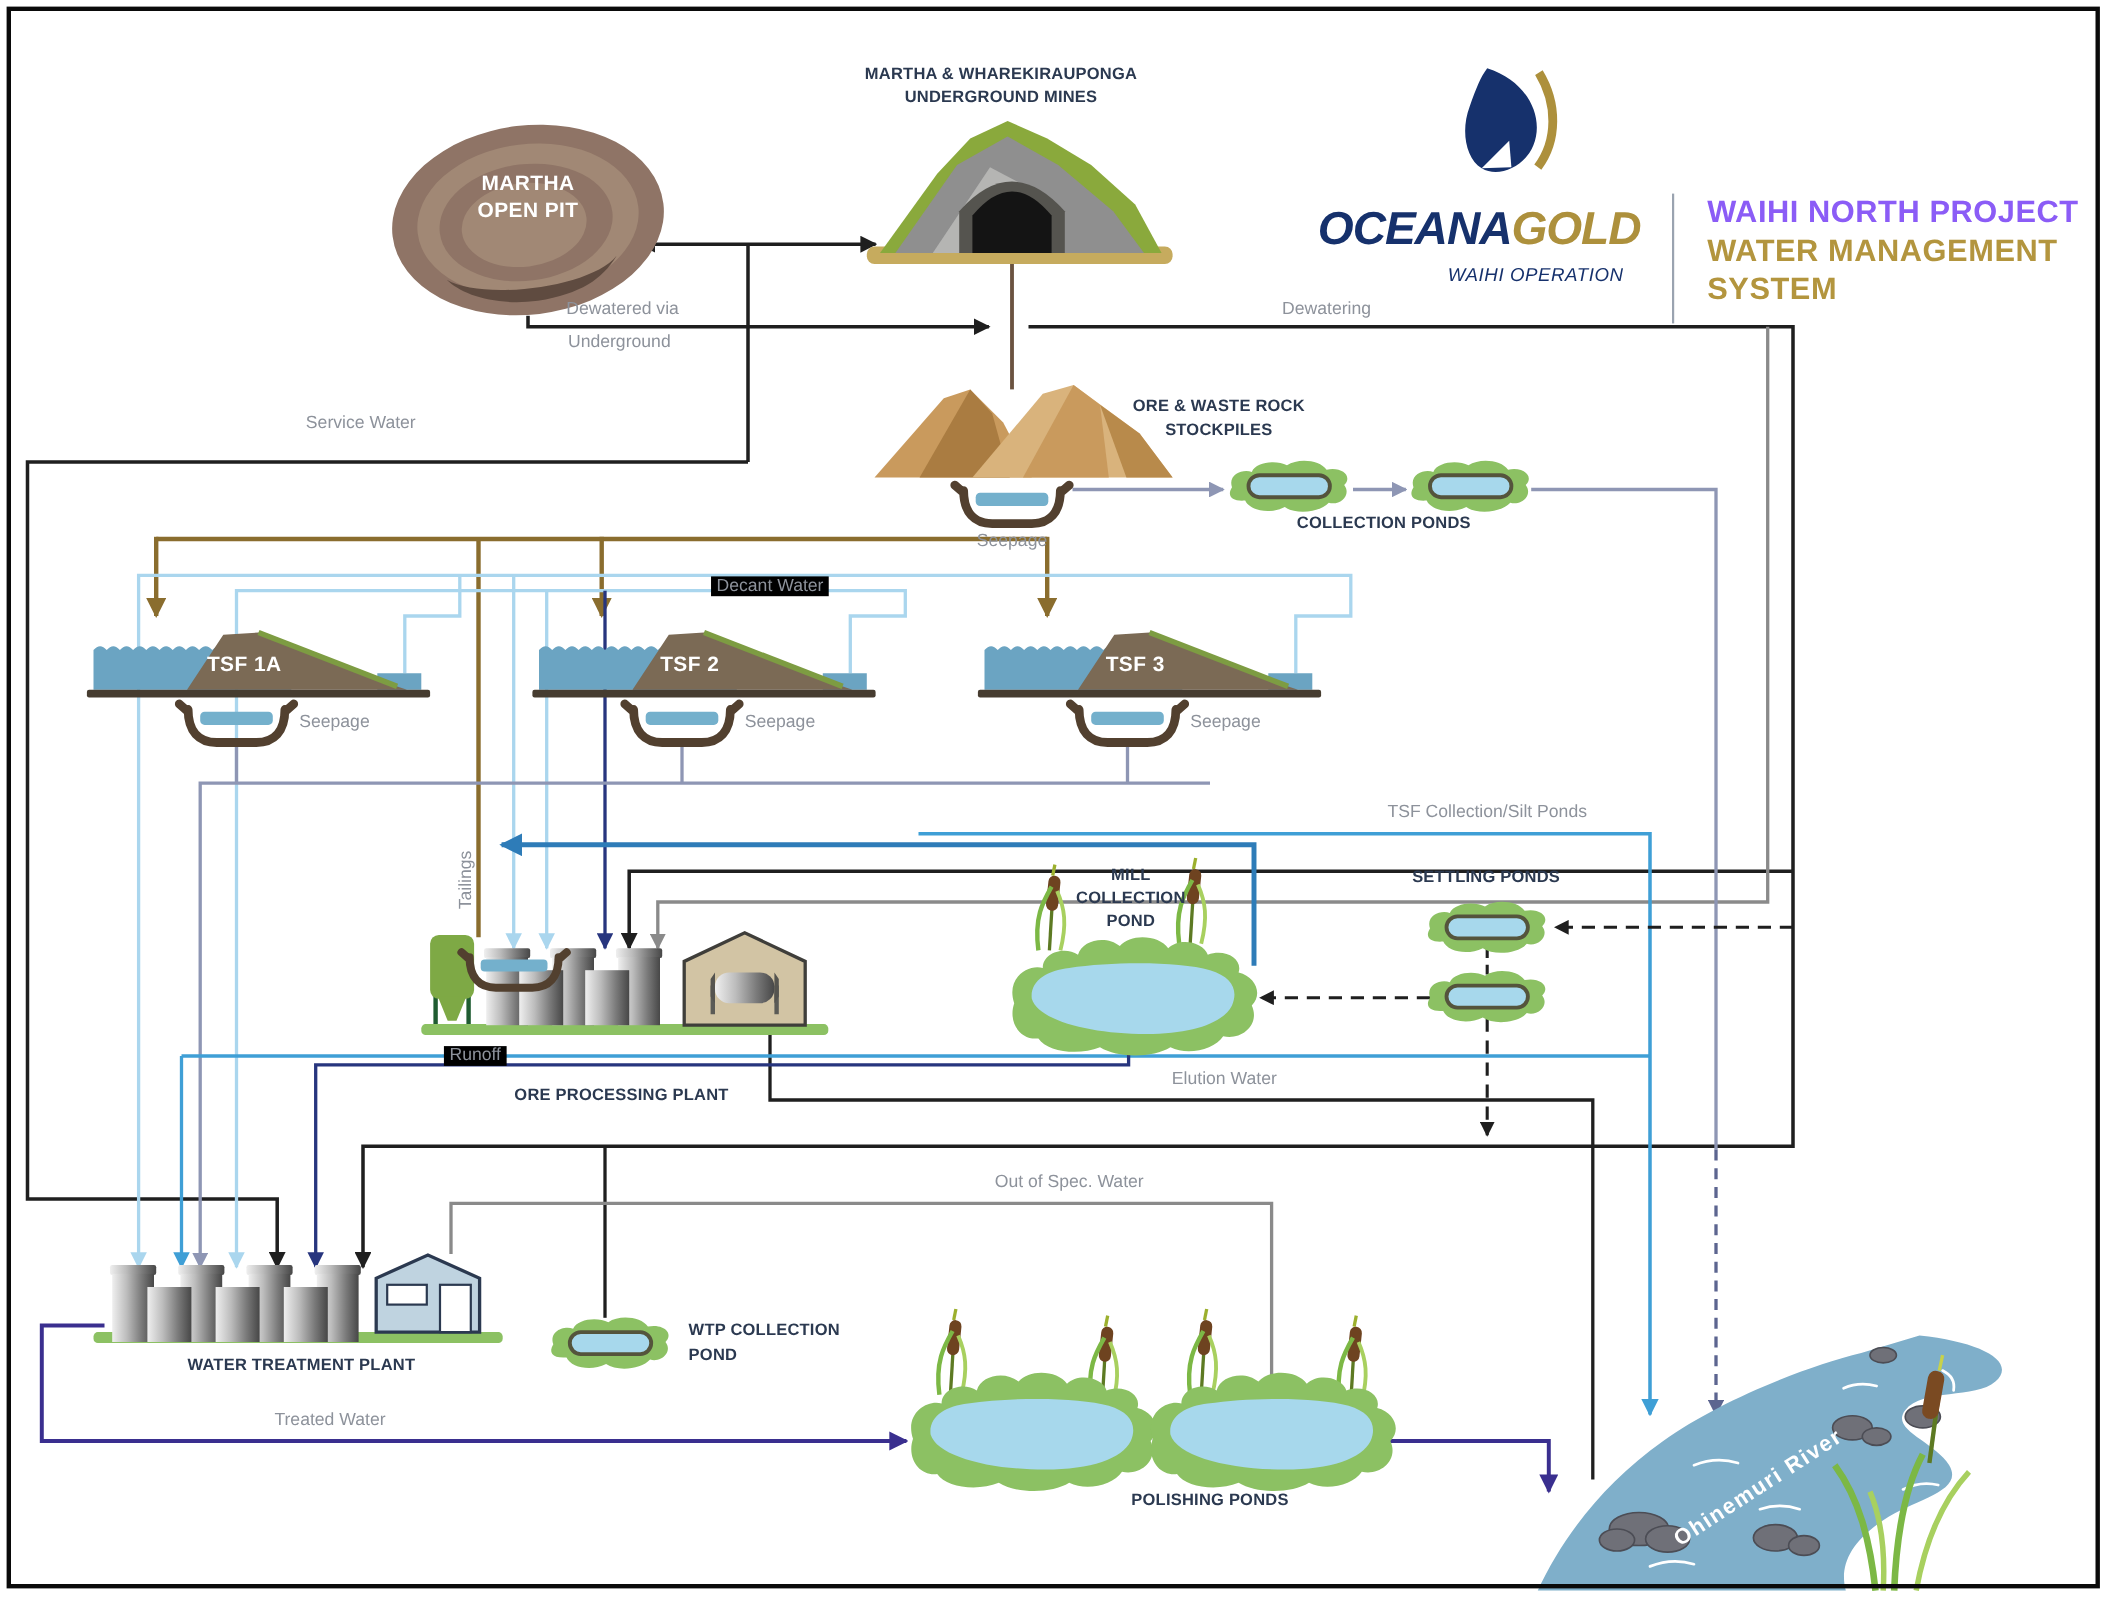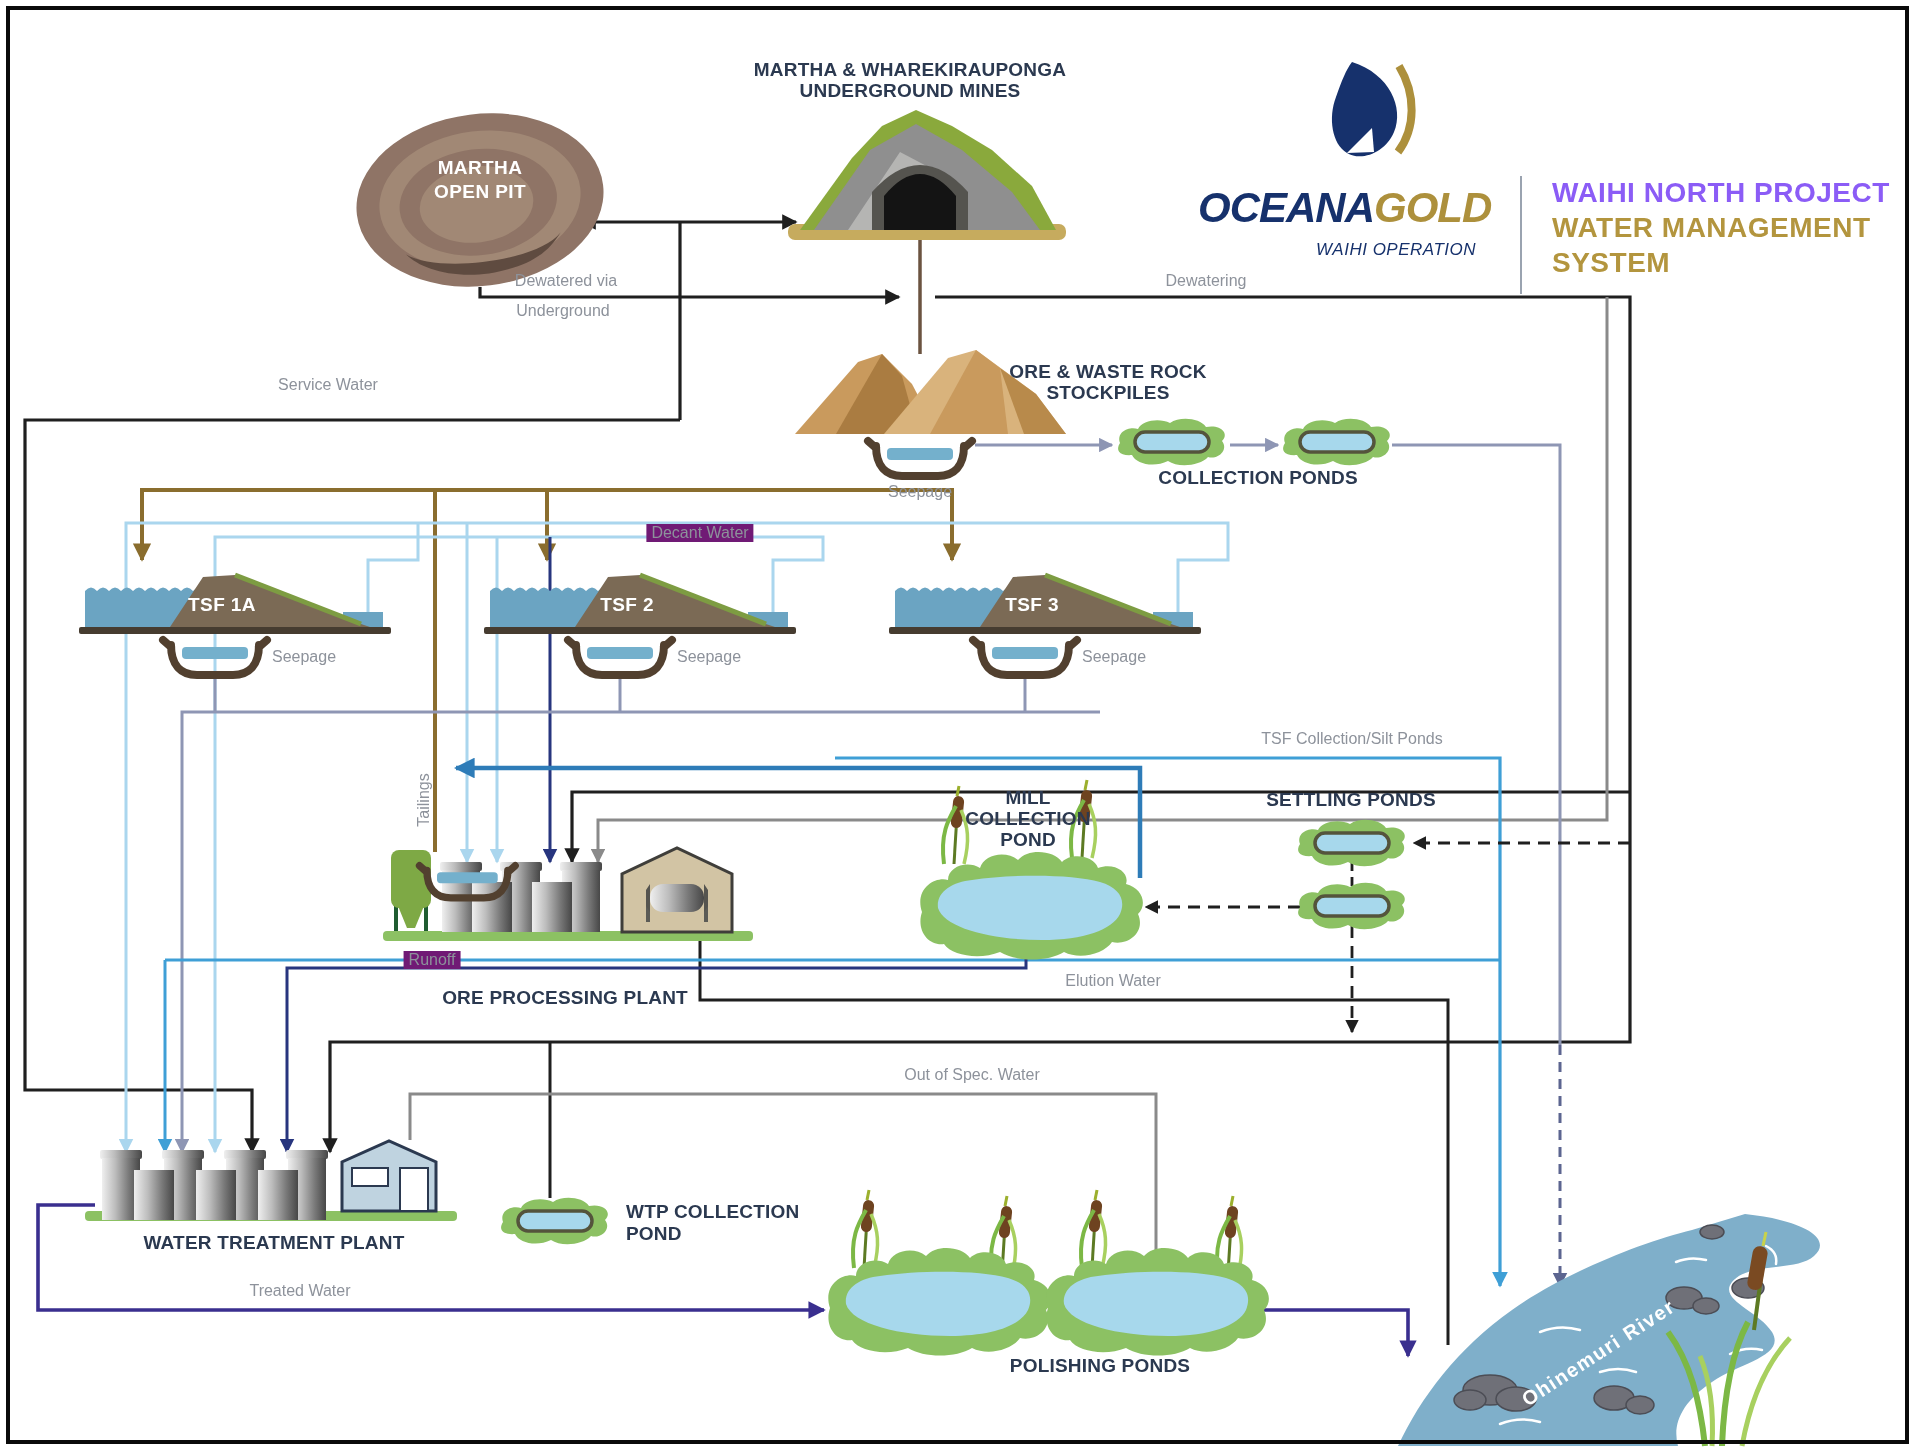--- a/index.html
+++ b/index.html
@@ -1,23 +1,23 @@
 <!DOCTYPE html>
 <html><head>
 <meta charset="utf-8">
 <style>
   html,body{margin:0;padding:0;background:#fff;font-family:"Liberation Sans",sans-serif;}
   .stage{position:relative;width:1917px;height:1452px;background:#fff;overflow:hidden;}
   .frame{position:absolute;left:6px;top:6px;right:8px;bottom:8px;border:4px solid #0a0a0a;pointer-events:none;}
   svg.art{position:absolute;left:0;top:0;width:1917px;height:1452px;}
   .lbl{position:absolute;white-space:nowrap;transform:translateX(-50%);line-height:1.1;}
-  .nl{font-weight:bold;font-size:19px;color:#2b3950;letter-spacing:.2px;}
+  .nl{font-weight:bold;font-size:15px;color:#2b3950;letter-spacing:.2px;}
   .gl{font-size:16px;color:#8d929b;}
   .wl{font-weight:bold;font-size:19px;color:#ffffff;letter-spacing:.4px;text-align:center;}
-  .bgw{background:#701a75;padding:0 5px;}
+  .bgw{background:#000000;padding:0 5px;}
   .left{transform:none;}
   .rot90{transform:translate(-50%,-50%) rotate(-90deg);}
   .riverlbl{font-weight:bold;font-size:20px;color:#fff;letter-spacing:1.5px;transform:rotate(-33deg);transform-origin:left center;}
   
   .logo-word{position:absolute;left:1158px;top:184px;font-size:42px;font-weight:bold;font-style:italic;letter-spacing:-1px;color:#16316c;margin-left:40px;}
   .logo-word .gold{color:#ad903c;}
   .logo-sub{position:absolute;left:1160px;top:240px;width:316px;text-align:right;font-size:17px;font-weight:normal;font-style:italic;color:#16316c;letter-spacing:.5px;}
   .divider{position:absolute;left:1520px;top:176px;width:2px;height:118px;background:#9aa3b0;}
   .t-line{position:absolute;left:1552px;font-size:28px;font-weight:bold;letter-spacing:.5px;}
   .t-navy{color:#8b5cf6;}

